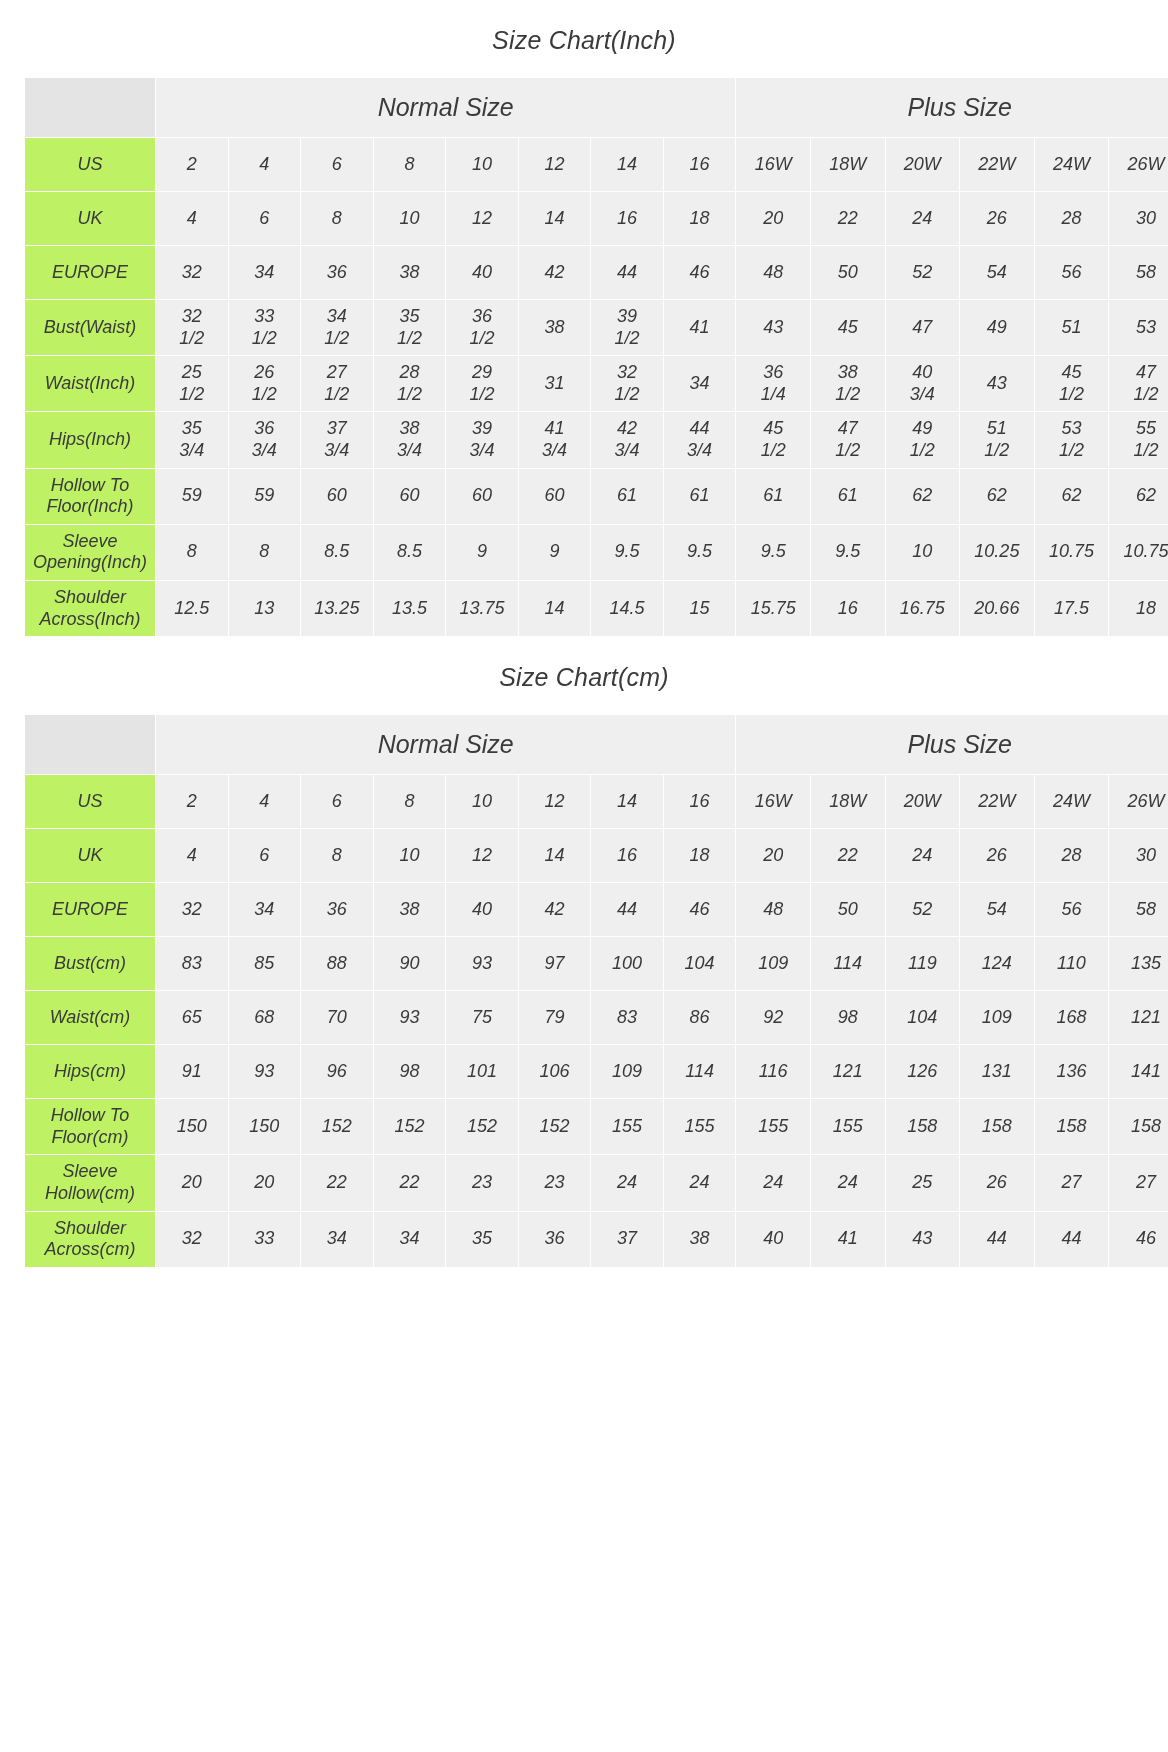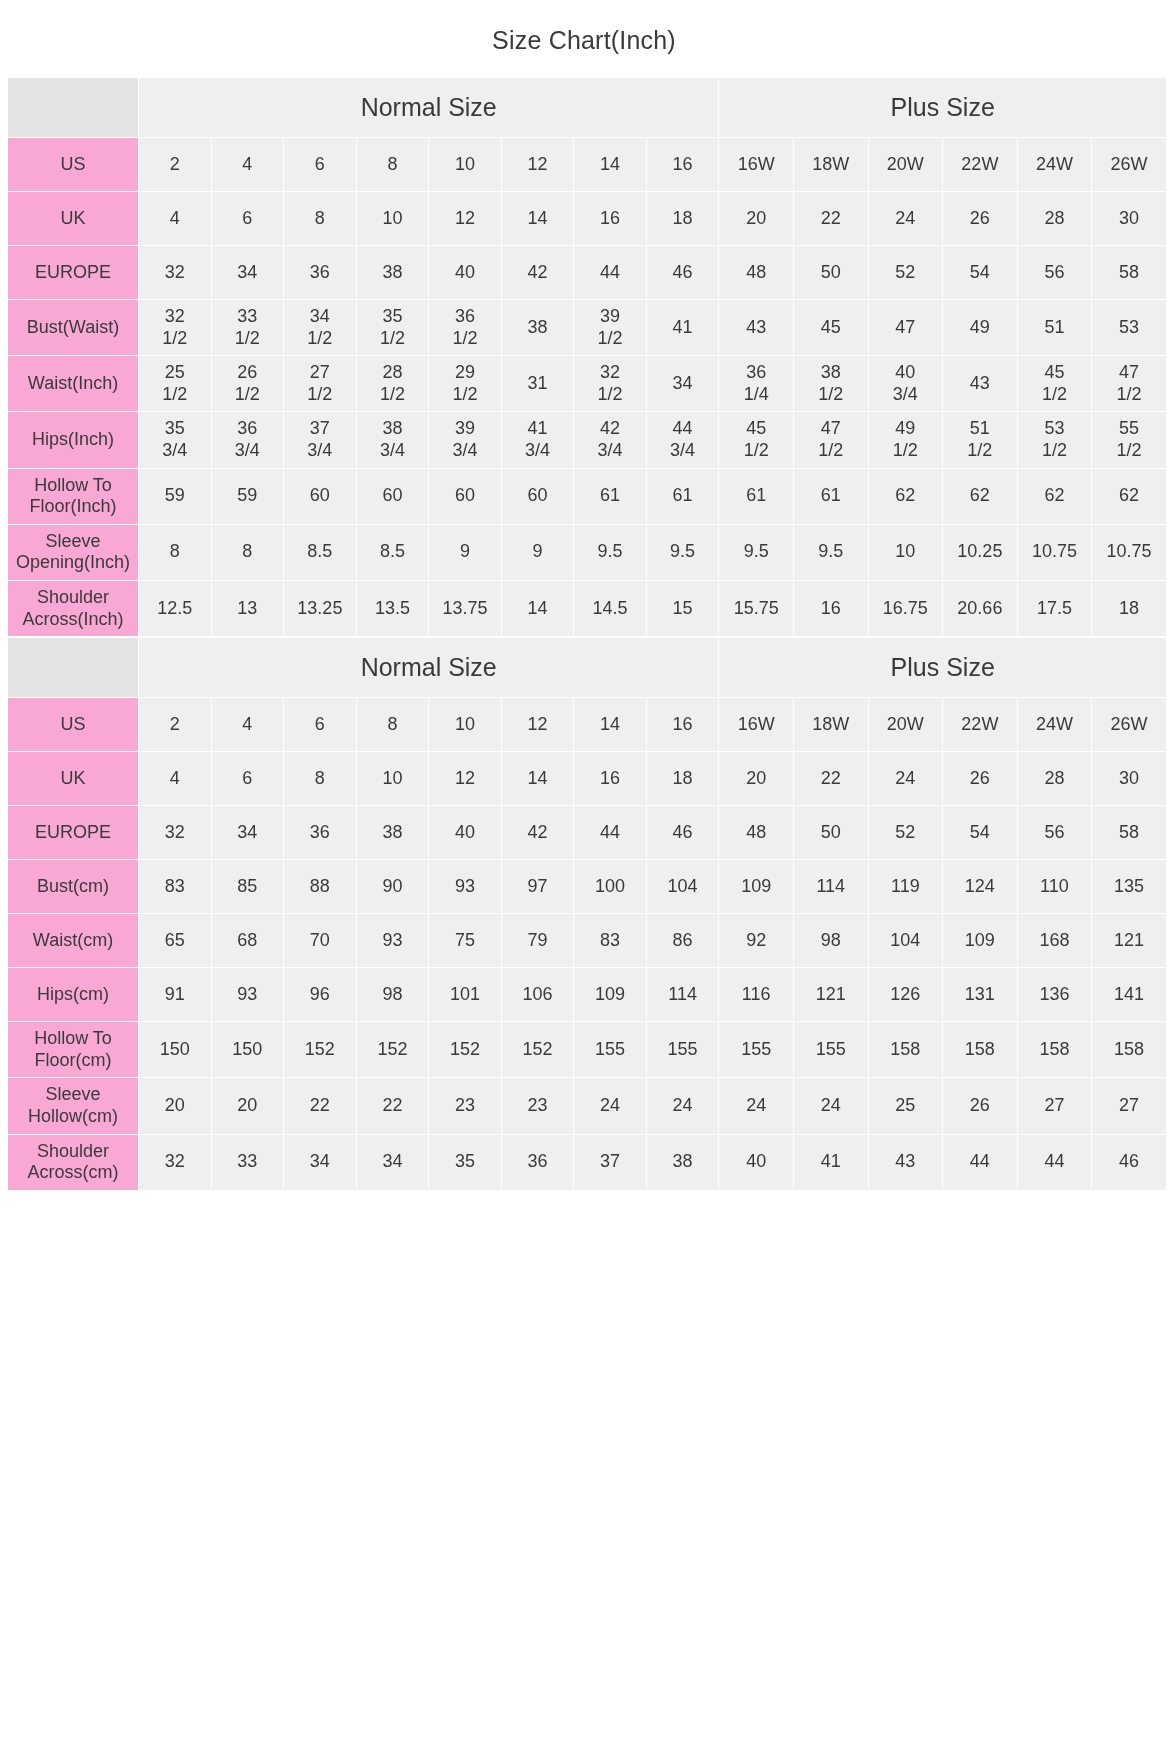--- a/index.html
+++ b/index.html
@@ -9,21 +9,22 @@
   }
   body {
     width: 1168px;
     font-family: "Liberation Sans", sans-serif;
     color: #333333;
     -webkit-font-smoothing: antialiased;
   }
   .page {
     width: 1168px;
     box-sizing: border-box;
-    padding: 0 7px;
+    padding: 0 24px;
+    font-style: italic;
   }
   .chart-title {
     text-align: center;
     font-size: 25px;
     color: #3a3a3a;
     padding: 26px 0 22px 0;
     font-weight: 400;
     letter-spacing: 0.2px;
   }
   table.size-table {
@@ -39,21 +40,21 @@
     vertical-align: middle;
     font-size: 18px;
     font-weight: 400;
     color: #3a3a3a;
     padding: 6px 2px;
     line-height: 1.22;
     height: 54px;
     box-sizing: border-box;
   }
   table.size-table td.rowhead, table.size-table th.rowhead {
-    background: #f9a8d4;
+    background: #bef264;
     font-size: 18px;
   }
   table.size-table th.group {
     background: #efefef;
     font-weight: 400;
     font-size: 25px;
     height: 60px;
   }
   table.size-table td.corner {
     background: #e4e4e4;
@@ -351,20 +352,21 @@
             <td>16.75</td>
             <td>20.66</td>
             <td>17.5</td>
             <td>18</td>
           </tr>
         </tbody>
     </table>
   </div>
 
   <div>
+    <div class="chart-title">Size Chart(cm)</div>
     <table class="size-table">
       <colgroup>
         <col class="c-head">
           <col class="c-cell">
           <col class="c-cell">
           <col class="c-cell">
           <col class="c-cell">
         <col class="c-cell">
           <col class="c-cell">
           <col class="c-cell">

